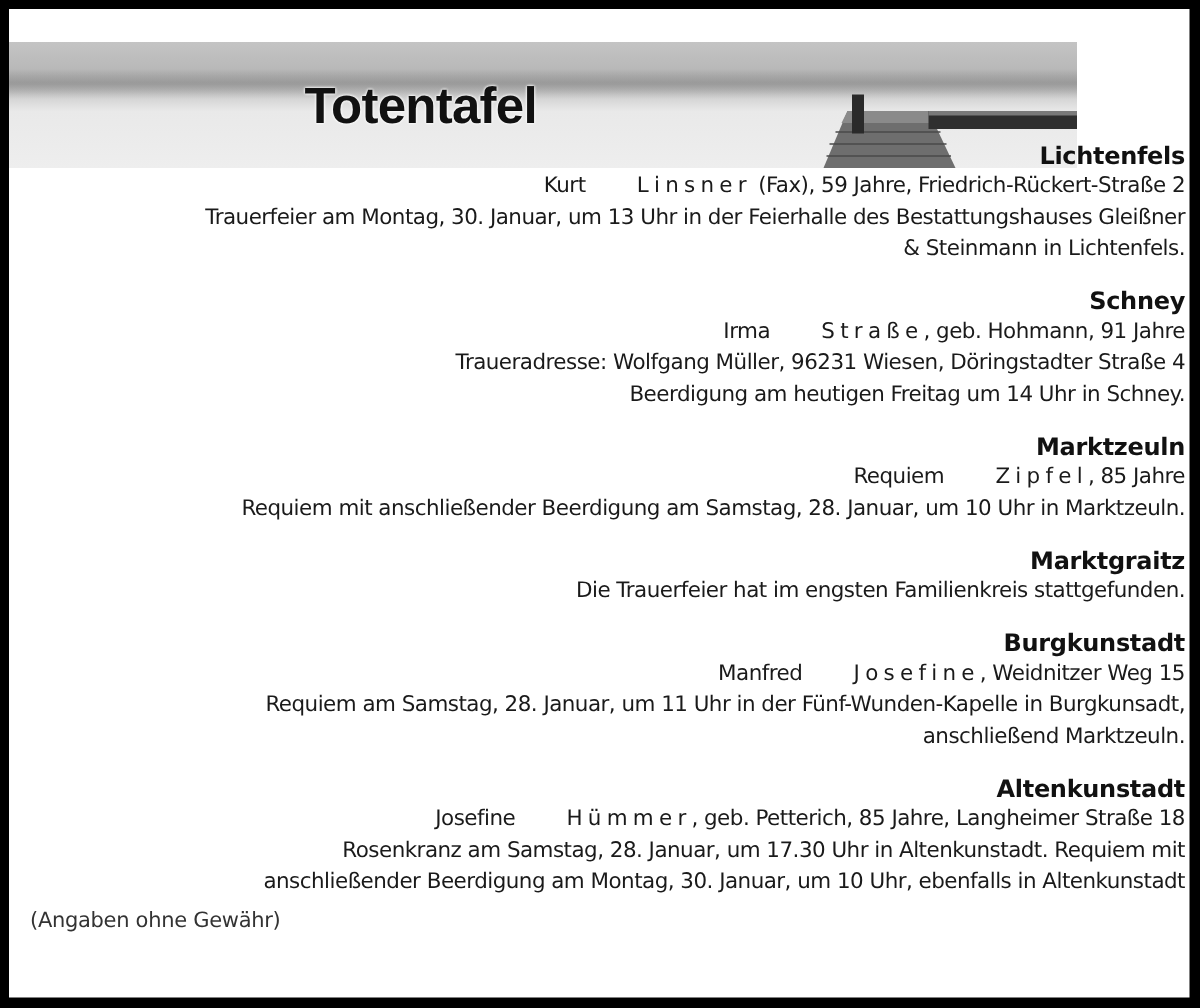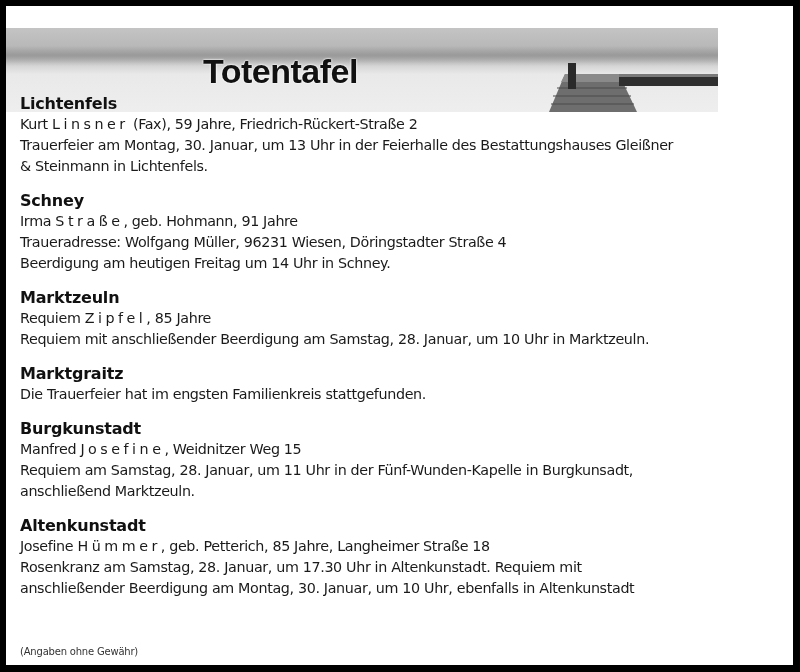--- a/index.html
+++ b/index.html
@@ -4,26 +4,26 @@
 <style>
   html, body { margin: 0; padding: 0; }
   body { width: 800px; height: 672px; background: #000; position: relative; overflow: hidden; font-family: "DejaVu Sans", sans-serif; }
   .frame { position: absolute; left: 6px; top: 6px; width: 787px; height: 659px; background: #fff; overflow: hidden; }
   .header { position: absolute; left: 0; top: 0; width: 712px; height: 84px; overflow: hidden;
     background: linear-gradient(to bottom, #c4c4c4 0%, #b8b8b8 22%, #a9a9a9 32%, #cfcfcf 42%, #e9e9e9 55%, #eeeeee 100%); margin-top: 22px; }
   .header .haze { position: absolute; left: 0; top: 18px; width: 100%; height: 20px;
     background: linear-gradient(to bottom, rgba(150,150,150,0.0), rgba(140,140,140,0.55), rgba(200,200,200,0.0)); }
   .title { position: absolute; left: 197px; top: 24px; font-family: "Liberation Sans", sans-serif; font-weight: bold; font-size: 34px; letter-spacing: -0.5px; color: #111; text-shadow: 0 0 2px #fff, 0 0 2px #fff; }
   .pier { position: absolute; left: 535px; top: 22px; width: 240px; height: 62px; }
-  .content { position: absolute; left: 14px; top: 87px; width: 770px; color: #1a1a1a; }
+  .content { position: absolute; left: 14px; top: 87px; width: 770px; color: #1a1a1a; text-align: right; }
   .section { margin-bottom: 13px; }
   .place { font-family: "DejaVu Sans", sans-serif; font-weight: bold; font-size: 16px; line-height: 21px; color: #111; letter-spacing: -0.2px; }
   .line { font-family: "DejaVu Sans", sans-serif; font-size: 14.3px; line-height: 21px; color: #1a1a1a; letter-spacing: -0.35px; white-space: nowrap; }
-  .sp { letter-spacing: 3.5px; }
-  .note { position: absolute; left: 14px; top: 640px; font-family: "DejaVu Sans", sans-serif; font-size: 10px; color: #333; letter-spacing: -0.2px; }
+  .sp { letter-spacing: 3.5px; margin-left: 30px; }
+  .note { position: absolute; left: 14px; top: 600px; font-family: "DejaVu Sans", sans-serif; font-size: 14px; color: #333; letter-spacing: -0.2px; }
 </style>
 </head>
 <body>
 
 <div class="frame">
   <div class="header">
     <div class="haze"></div>
     <svg class="pier" viewBox="0 0 240 62" width="240" height="62">
 
       <polygon points="24,24 78,24 96,62 8,62" fill="#6e6e6e"></polygon>

